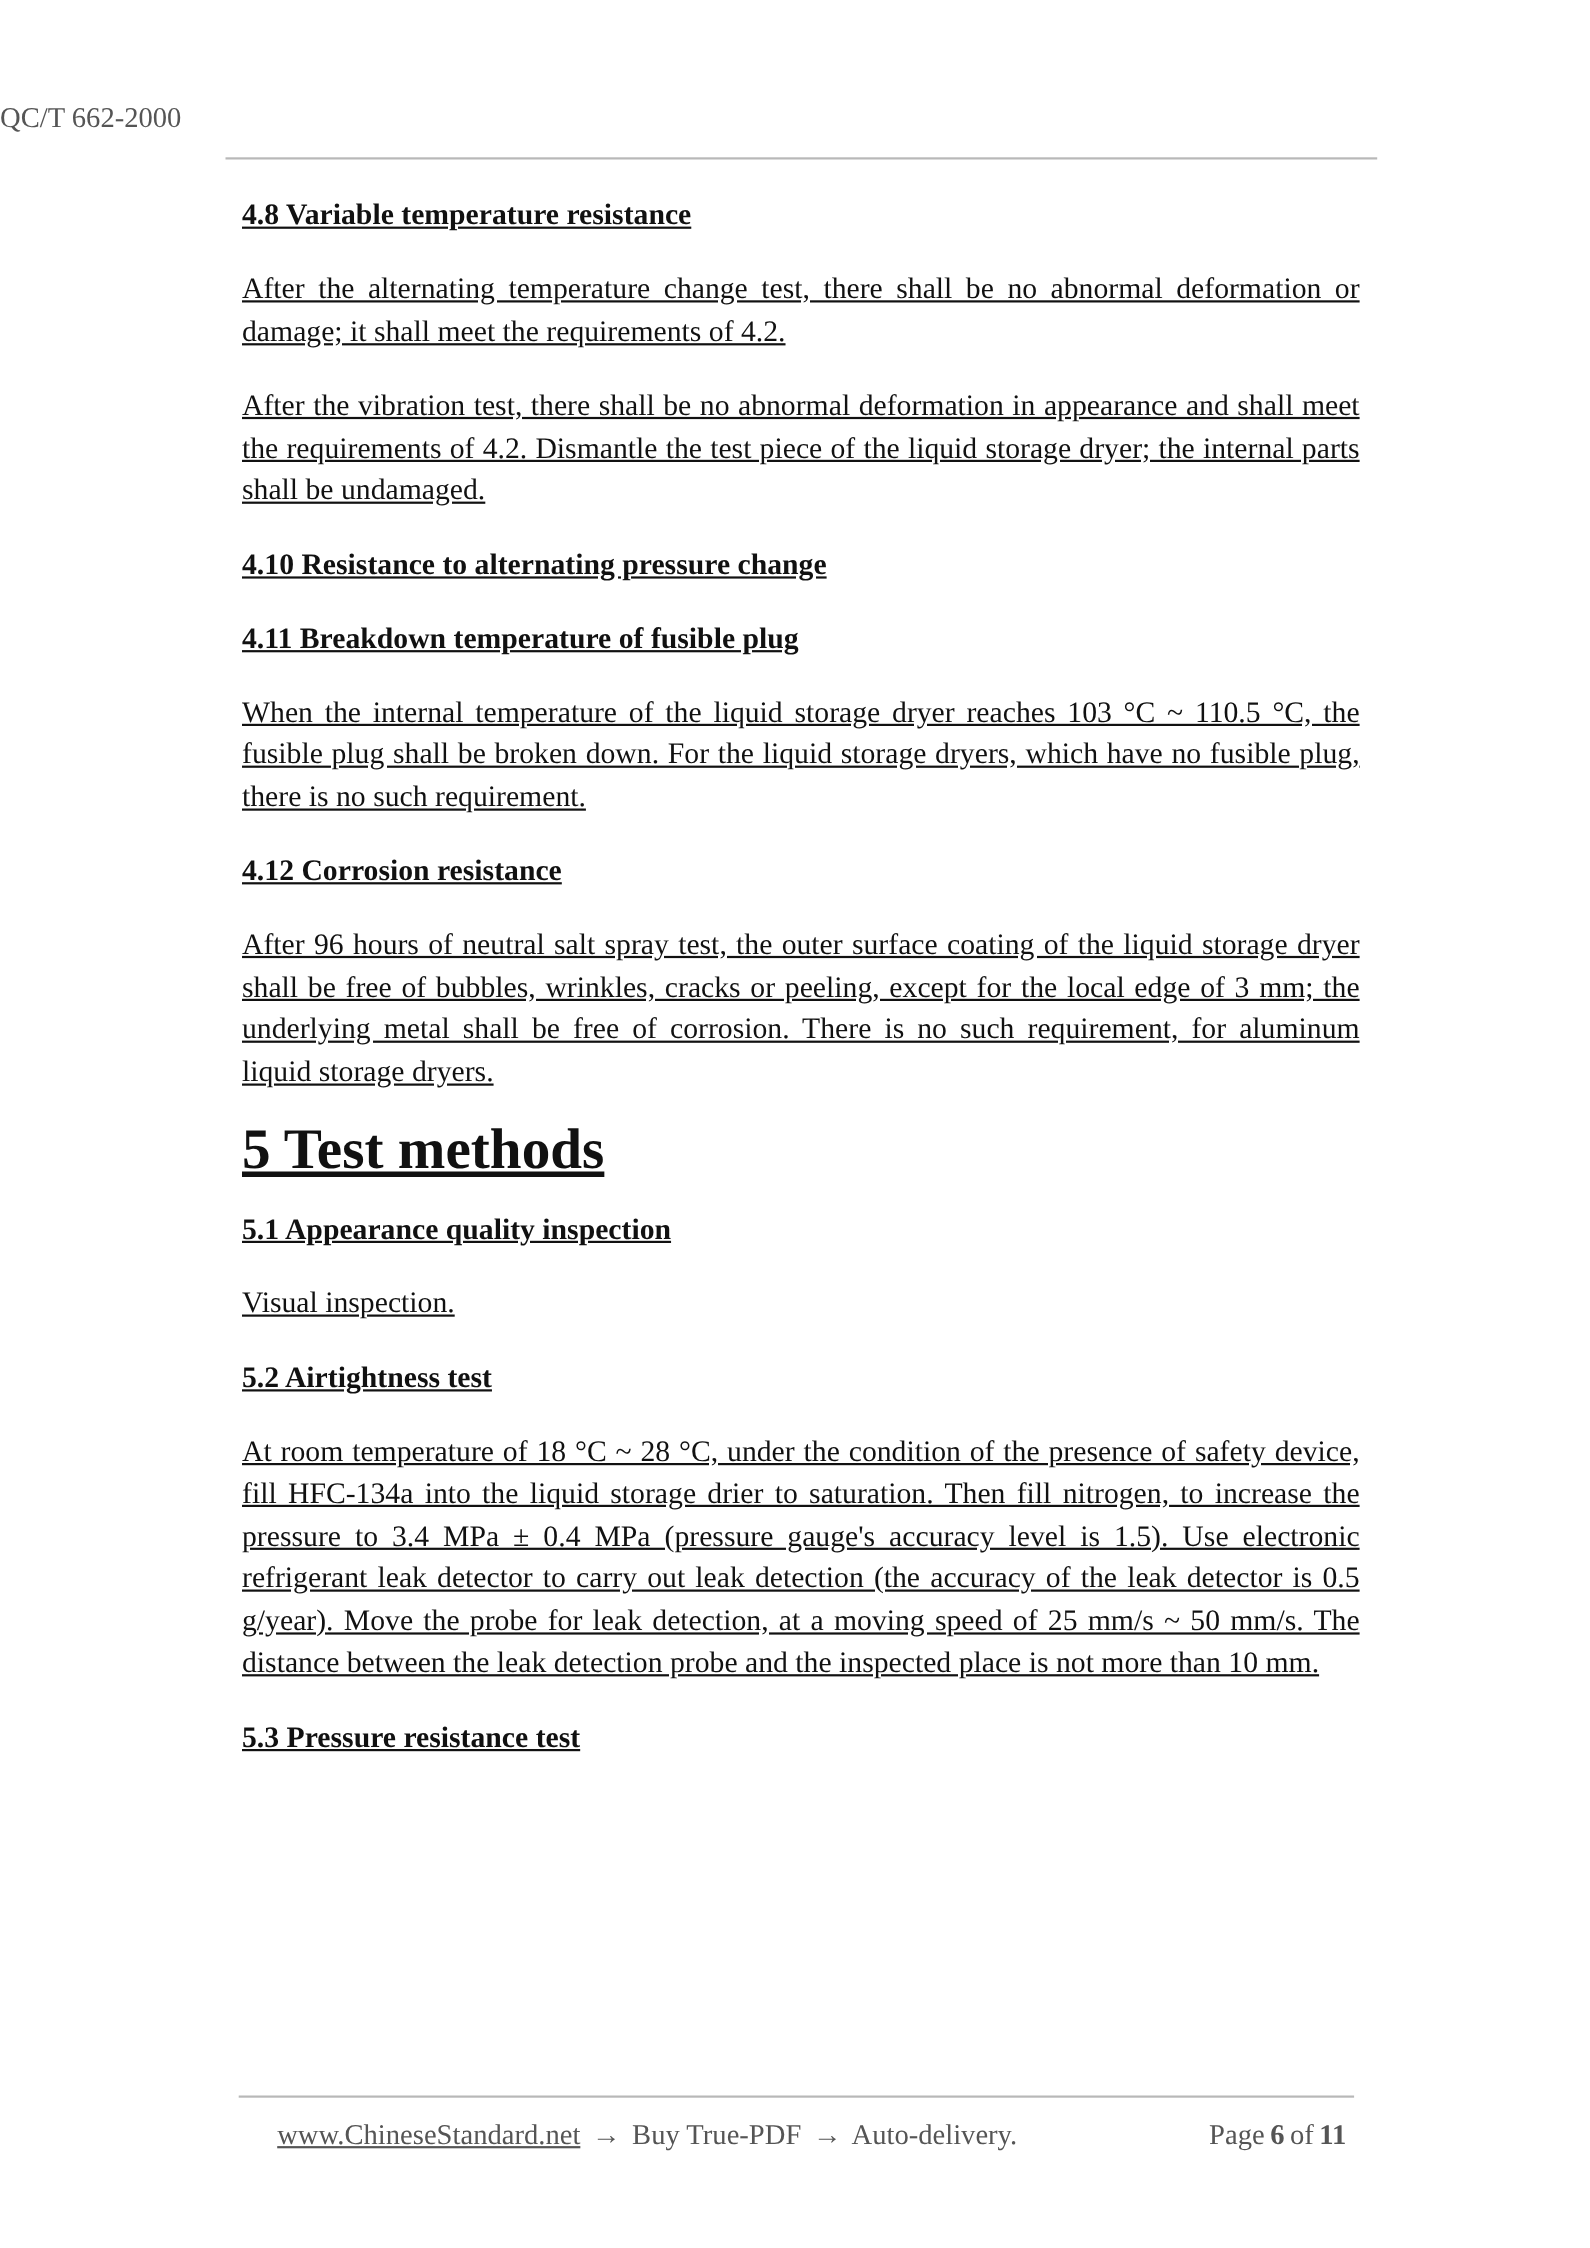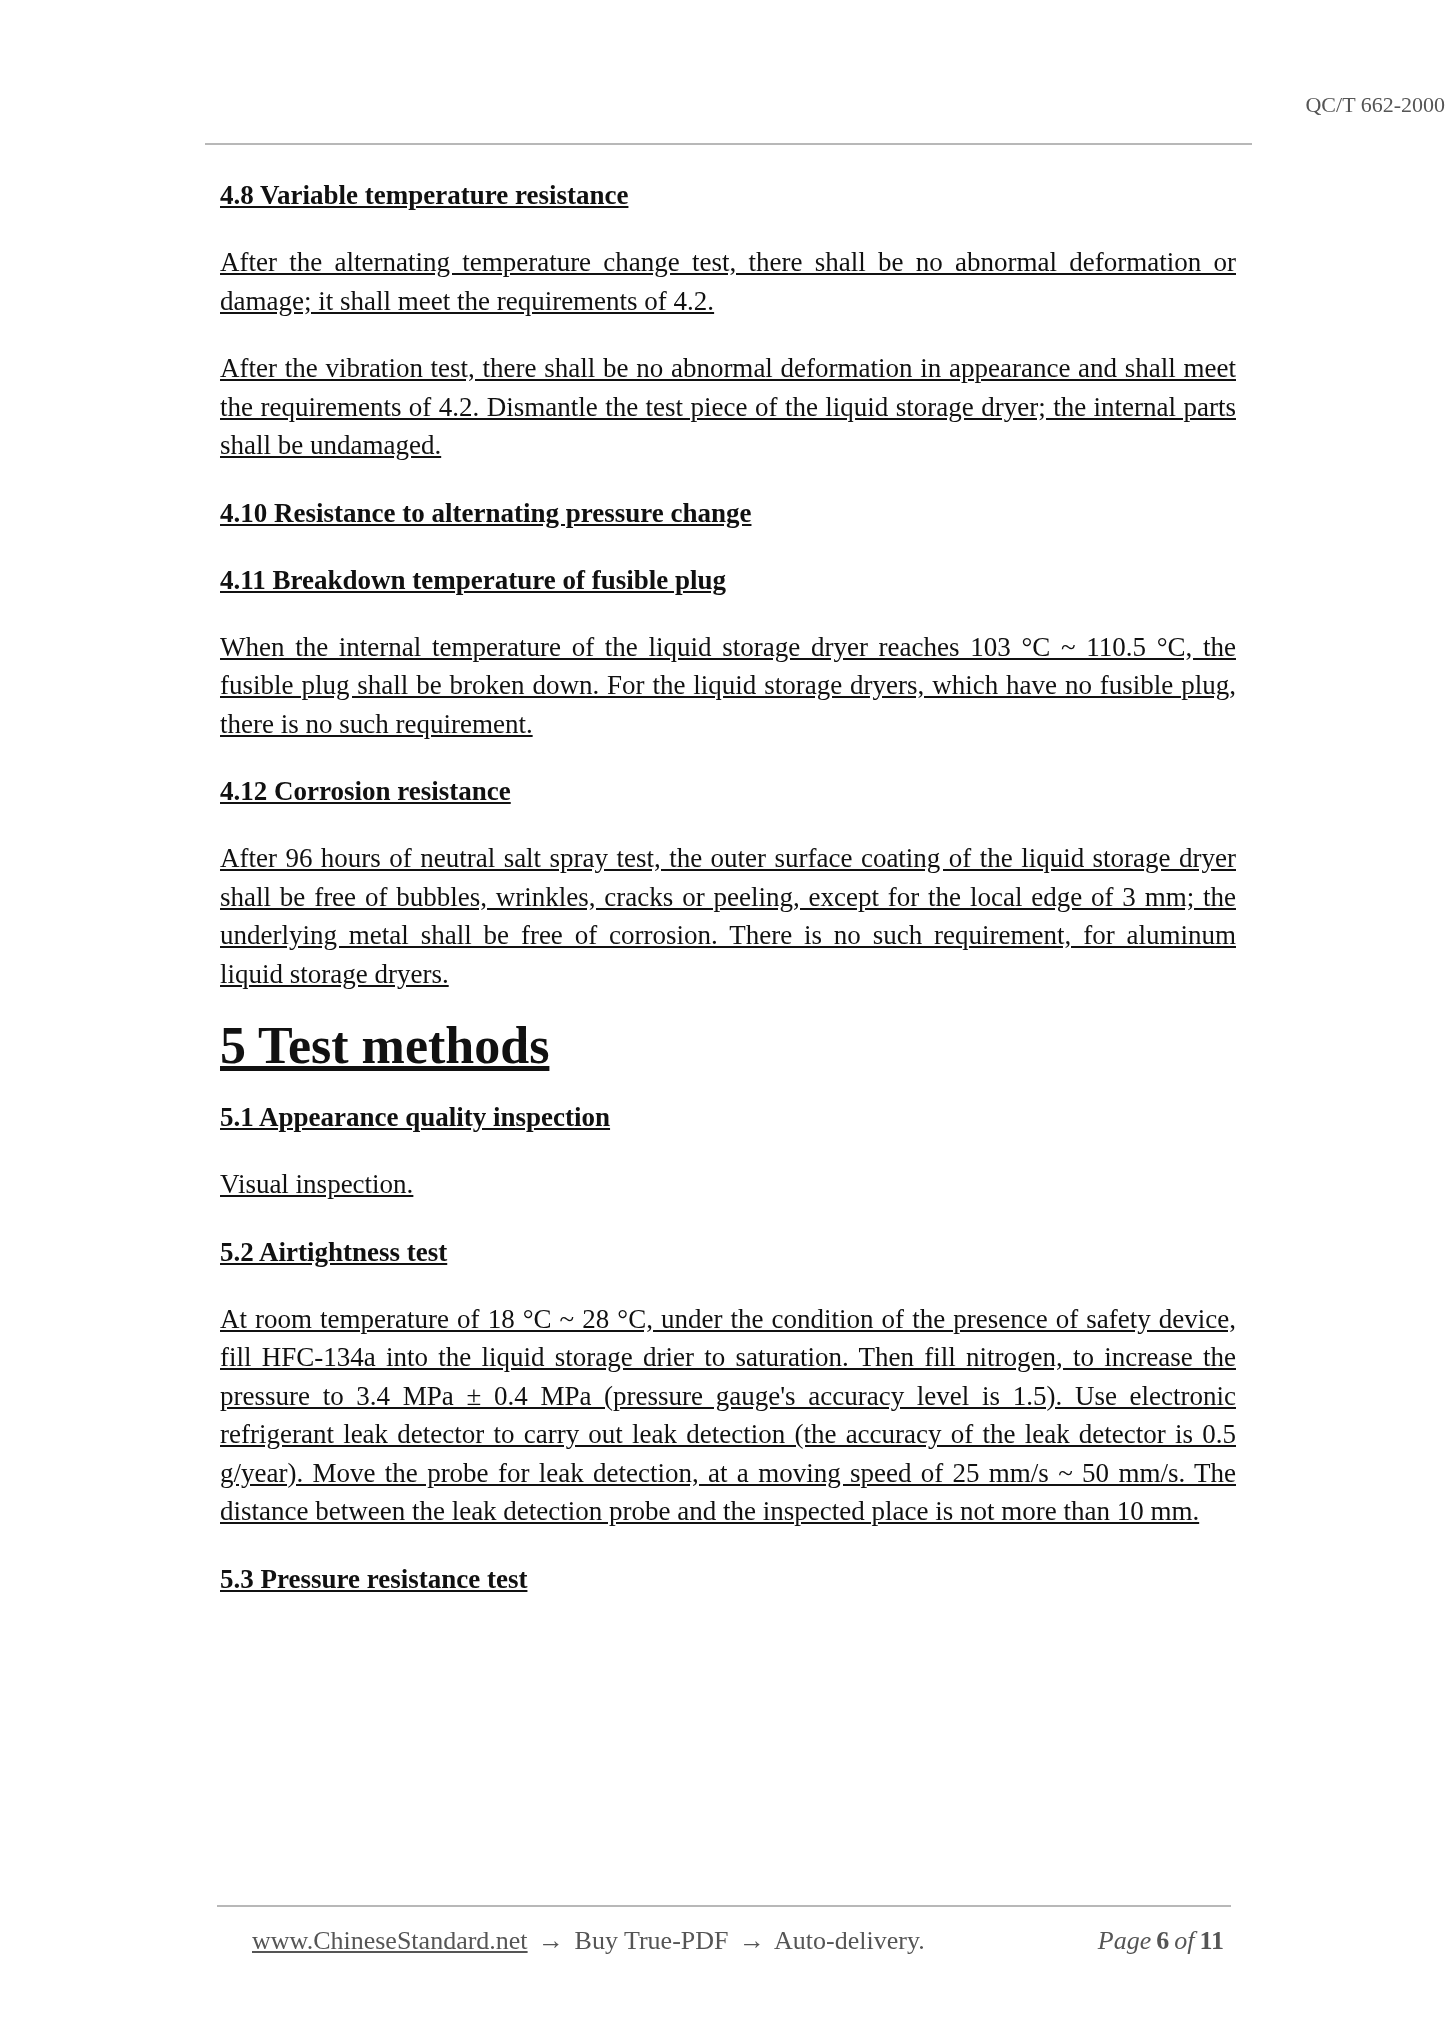--- a/index.html
+++ b/index.html
@@ -1,33 +1,33 @@
 <!DOCTYPE html>
 <html><head>
 <meta charset="utf-8">
 <style>
   html, body { margin: 0; padding: 0; background: #ffffff; }
   body { width: 1445px; height: 2044px; position: relative; overflow: hidden;
          font-family: "Liberation Serif", "DejaVu Serif", serif; color: #111; }
-  .page-header { position: absolute; left: 0; width: 1445px; top: 92px; text-align: right;
-                 font-size: 22px; color: #555; }
+  .page-header { position: absolute; left: 0; width: 1445px; top: 92px; text-align: left;
+                 font-size: 26px; color: #555; }
   .header-rule { position: absolute; left: 205px; width: 1047px; top: 143px; height: 0;
                  border-top: 2px solid #b8b8b8; }
   .content { position: absolute; left: 220px; width: 1016px; top: 176px; text-decoration: underline; }
   .h3 { font-weight: bold; font-size: 27px; line-height: 38px; margin: 0 0 29px 0; }
   .para { font-size: 27px; line-height: 38.5px; margin: 0 0 29px 0; text-align: justify; }
   .h2 { font-weight: bold; font-size: 52px; line-height: 48px; margin: 10px 0 28px 0; }
   .footer-rule { position: absolute; left: 217px; width: 1014px; top: 1905px; height: 0;
                  border-top: 2px solid #b8b8b8; }
   .footer { position: absolute; left: 220px; width: 1004px; top: 1926px; font-size: 26px; color: #555;
             display: flex; justify-content: space-between; }
   .footer a { color: #555; text-decoration: underline; margin-left: 32px; }
   .arrow { display: inline-block; margin: 0 4px; }
   .page-num b { font-weight: bold; }
-  .page-num span { margin: 0 5px; font-style: italic; }
+  .page-num span { margin: 0 5px; }
 </style>
 </head>
 <body>
 
 <div class="page-header">QC/T 662-2000</div>
 <div class="header-rule"></div>
 
 <div class="content">
   <div class="h3">4.8 Variable temperature resistance</div>
   <p class="para">After the alternating temperature change test, there shall be no abnormal deformation or damage; it shall meet the requirements of 4.2.</p>

